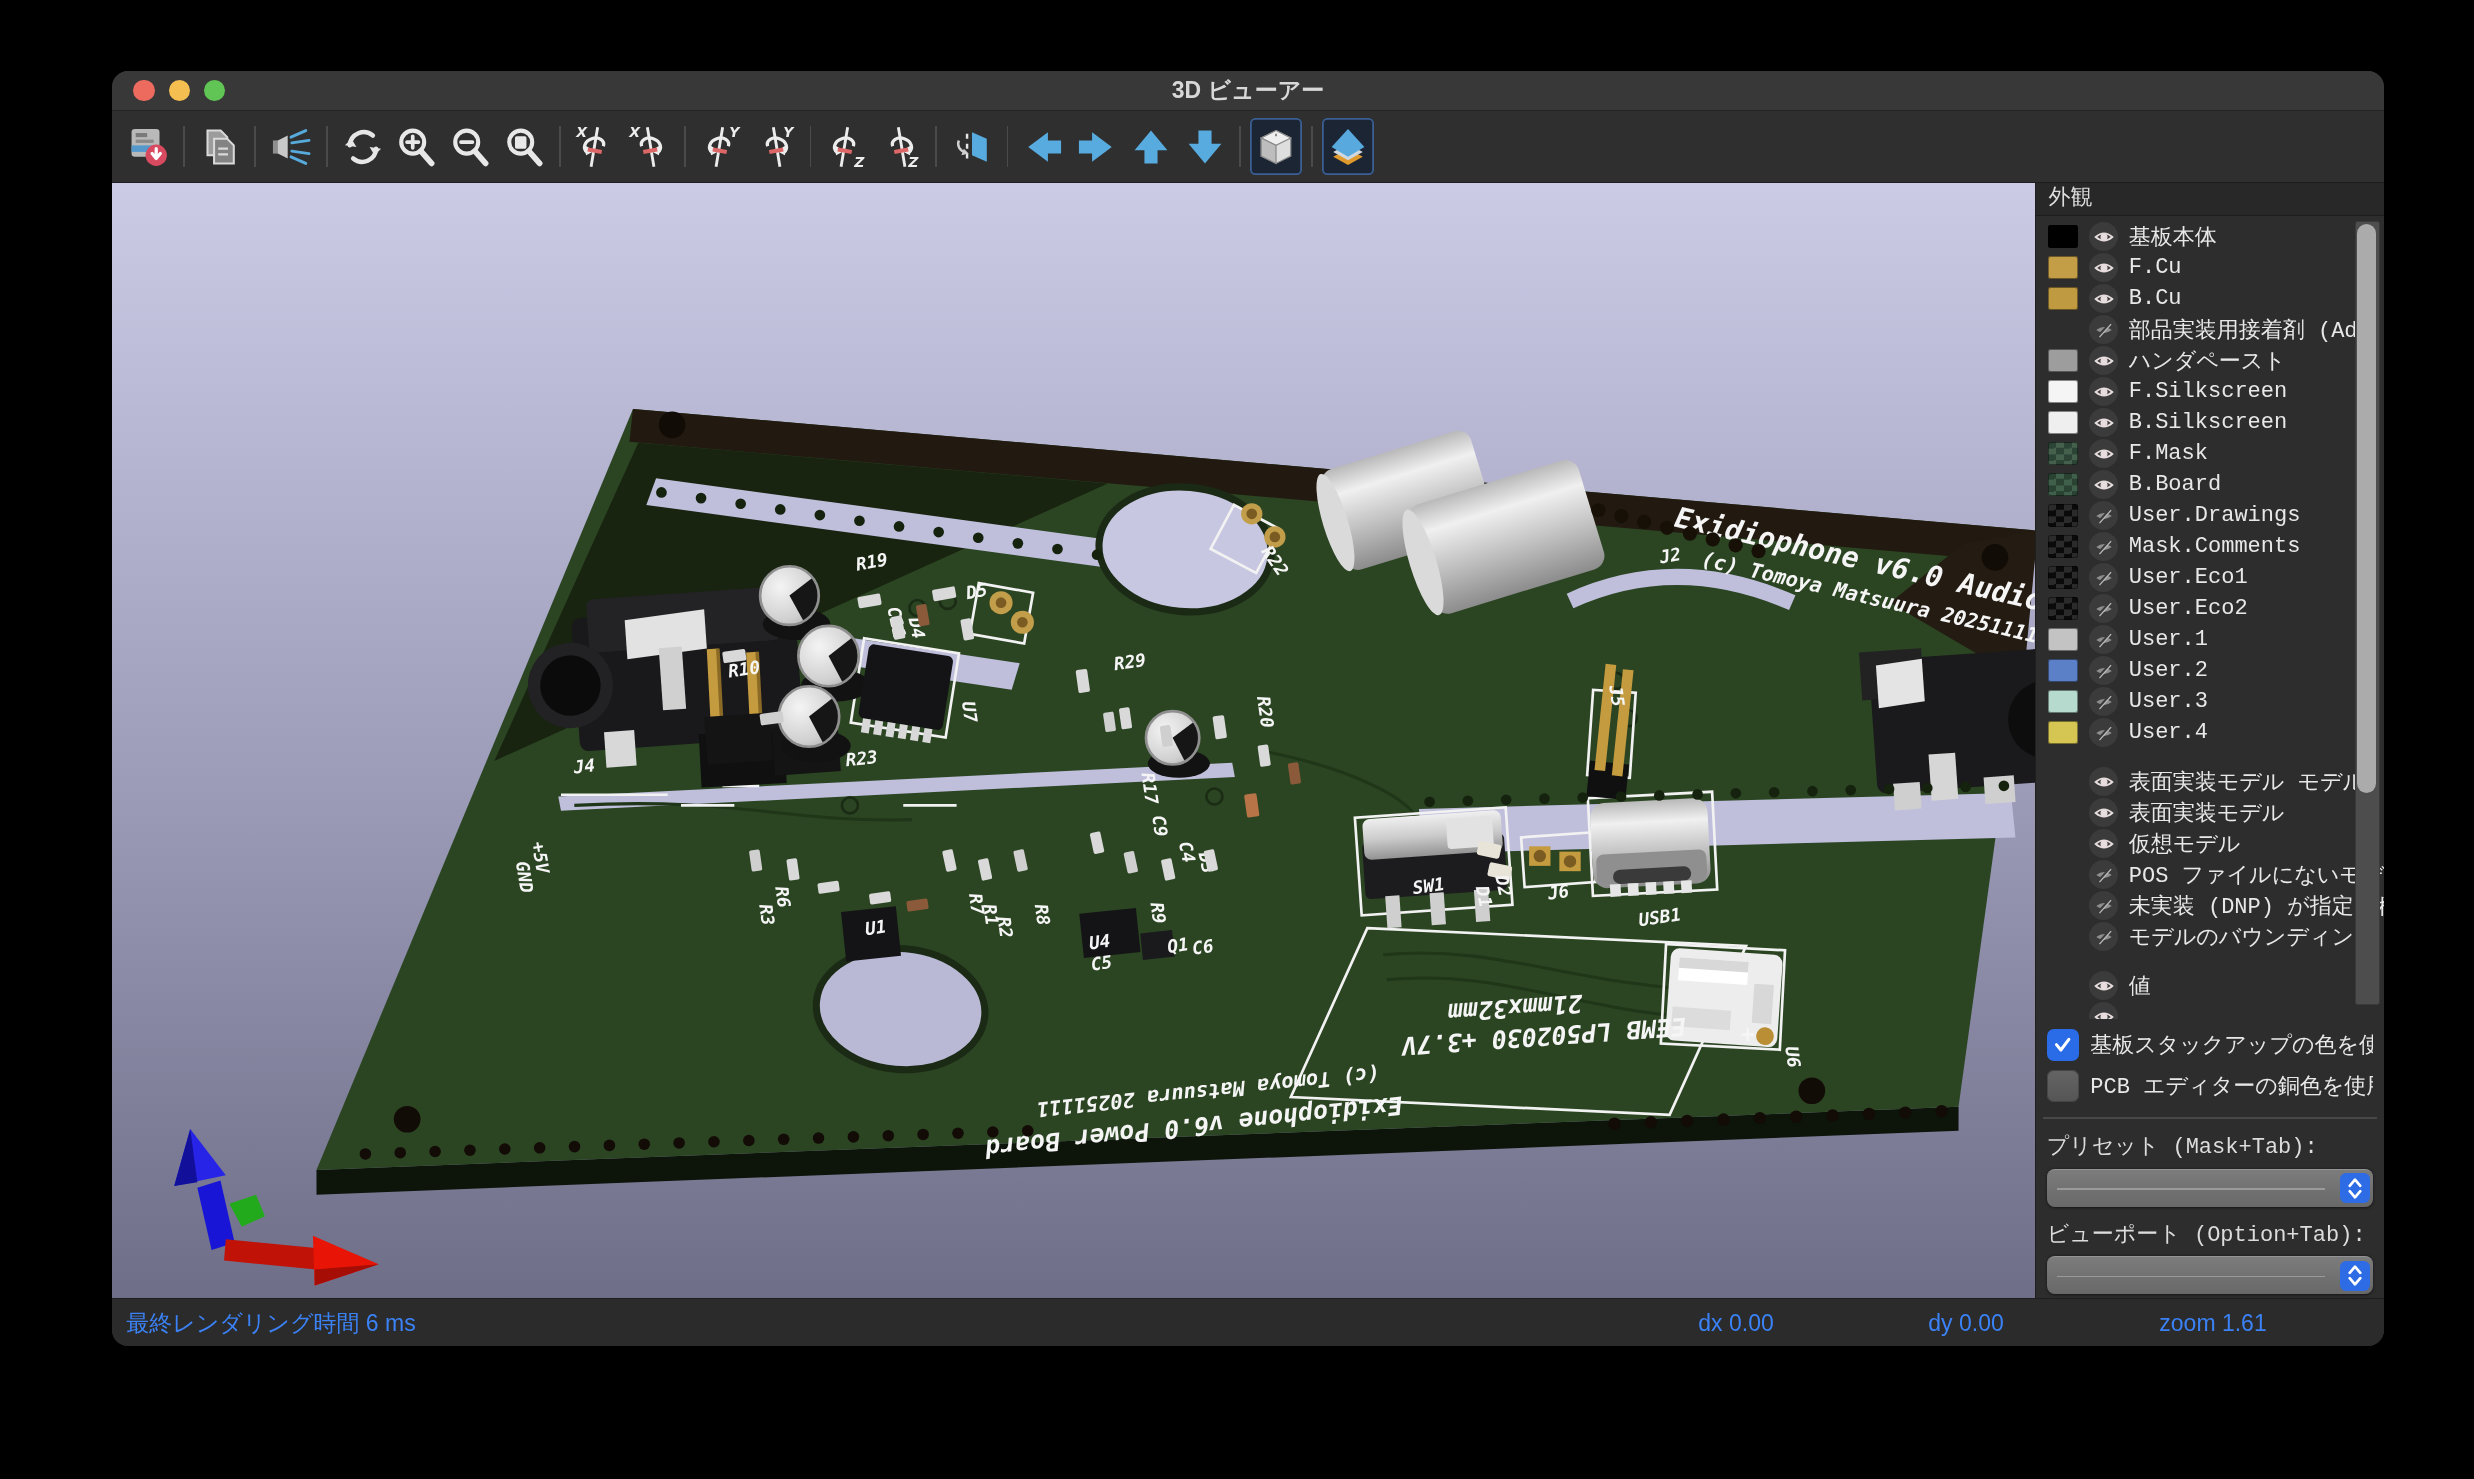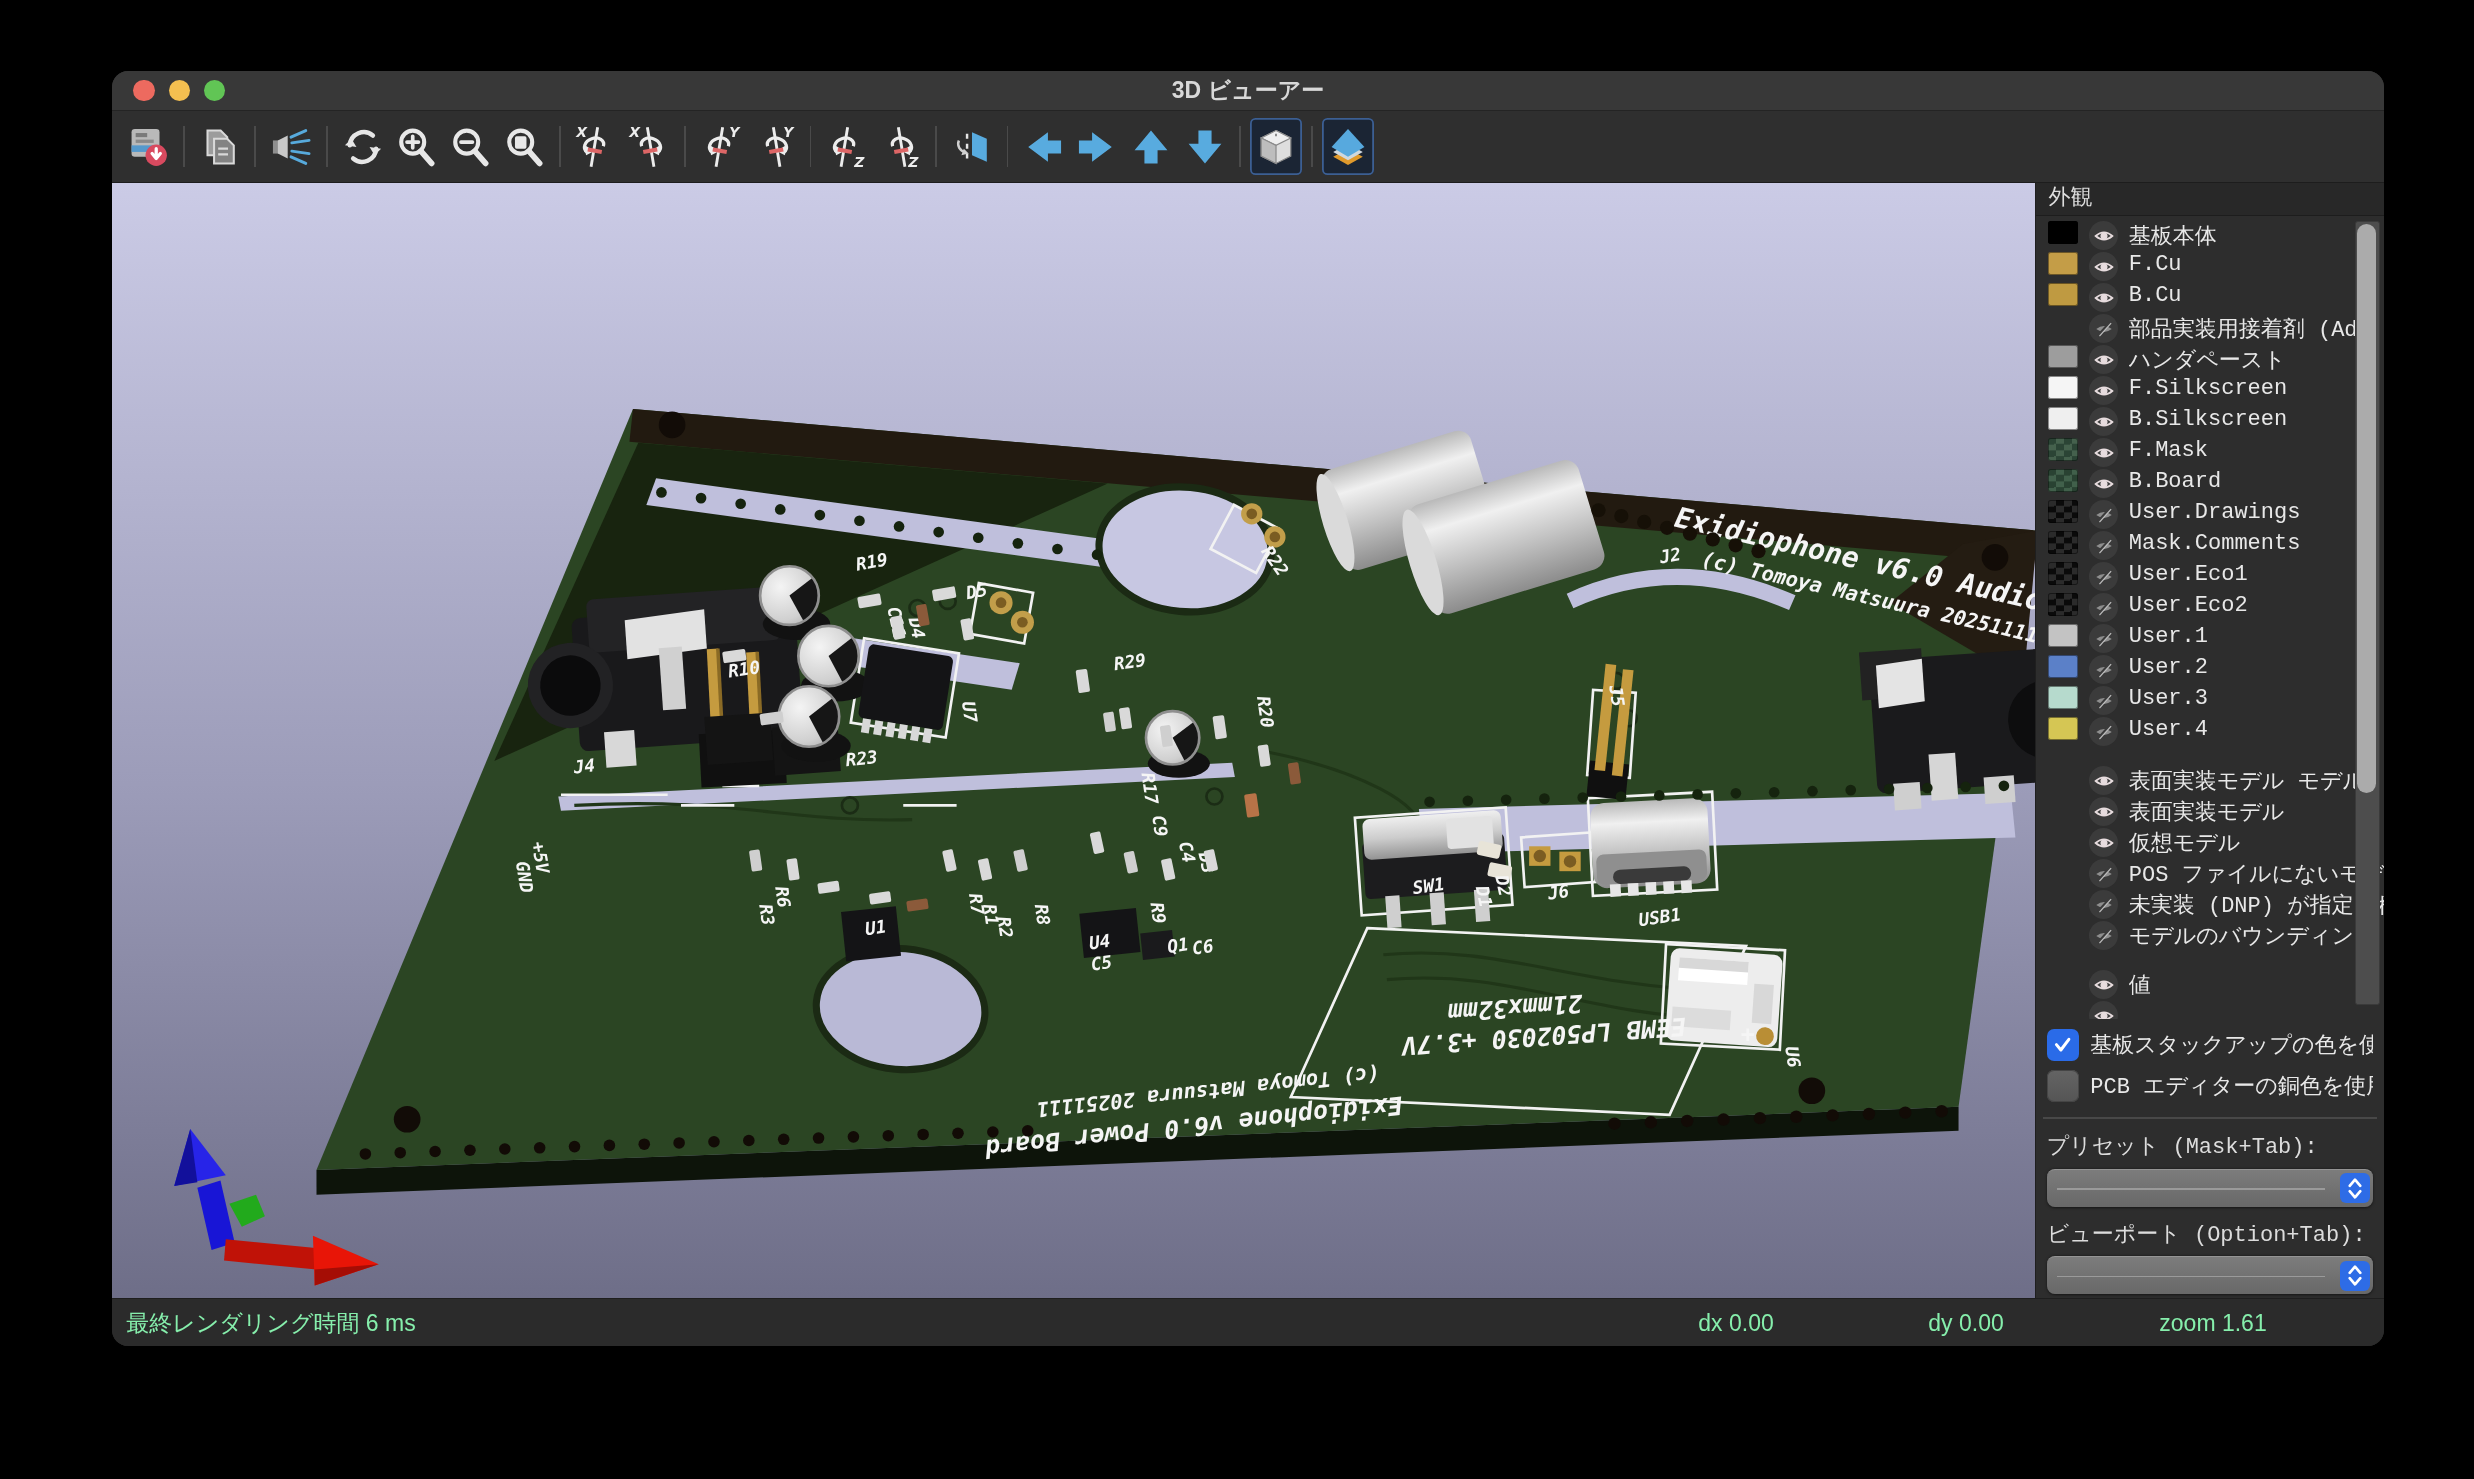--- a/index.html
+++ b/index.html
@@ -26,21 +26,21 @@
   
   #viewport{position:absolute;left:0;top:112px;width:1923px;height:1115px;
             background:linear-gradient(#cbcbe6,#9b9bb8 55%,#6e6e88);}
   #scene{position:absolute;left:0;top:0;}
   
   #panel{position:absolute;left:1923px;top:112px;width:349px;height:1115px;background:#2d2d2d;
          border-left:1.8px solid #1f1f1f;box-sizing:border-box;font-family:Liberation Mono, monospace;}
   #pheader{height:32px;line-height:32px;padding-left:12.4px;background:#282828;border-bottom:0.9px solid #1d1d1d;
            color:#dddddd;font-size:22px;}
   #layerlist{position:relative;height:798px;overflow:hidden;padding-top:5.3px;}
-  .lrow{height:31px;display:flex;padding-left:12.4px;}
+  .lrow{height:31px;display:flex;align-items:center;padding-left:12.4px;}
   .swatch{width:30px;height:23px;border-radius:2.7px;margin-right:10.7px;flex:0 0 30px;border:none;padding:0;
           box-shadow:0 0 0 0.9px rgba(0,0,0,.45) inset;}
   .swatch.empty{background:transparent;box-shadow:none;}
   .eye{width:29px;height:29px;border-radius:50%;background:#3b3b3b;border:none;margin-right:10.7px;
        display:flex;align-items:center;justify-content:center;padding:0;flex:0 0 29px;}
   .eye svg{width:22px;height:22px;}
   .lbl{font-size:22px;color:#e8e8e8;white-space:nowrap;overflow:hidden;flex:1;}
   .gap{height:18px;}
   #sbtrack{position:absolute;right:4.4px;top:5.3px;width:23px;height:782px;background:#4d4d4d;
            border:0.9px solid #3a3a3a;border-radius:2.7px;}
@@ -56,21 +56,21 @@
   .combolabel{font-size:22px;color:#dcdcdc;margin:12.4px 0 7.1px 10.7px;}
   .combo{height:37px;margin:0 10.7px;position:relative;border-radius:8px;
          background:linear-gradient(#7c7c7c,#686868);border-top:0.9px solid #949494;
          box-shadow:0 0.9px 2.7px rgba(0,0,0,.55);}
   .combo::before{content:'';position:absolute;left:10.7px;right:48px;top:50%;height:1.8px;background:#9a9a9a;}
   .stepper{position:absolute;right:3.6px;top:3.6px;width:30px;height:30px;background:#2e6ce6;border-radius:6.2px;
            border:none;display:flex;align-items:center;justify-content:center;padding:0;}
   
   #statusbar{position:absolute;left:0;top:1227px;width:100%;height:48px;background:#2b2b2b;
              border-top:1.8px solid #1e1e1e;}
-  .st{position:absolute;top:0;height:48px;line-height:48px;font-size:23px;color:#86efac;white-space:nowrap;}
+  .st{position:absolute;top:0;height:48px;line-height:48px;font-size:23px;color:#3b82f6;white-space:nowrap;}
   #st-render{left:14.2px;}
   #st-dx{left:1624px;transform:translateX(-50%);}
   #st-dy{left:1854px;transform:translateX(-50%);}
   #st-zoom{left:2101px;transform:translateX(-50%);}
   
   .silk{font-family:"DejaVu Sans Mono","Liberation Mono",monospace;font-style:italic;font-weight:bold;fill:#f5f5f5;}
   .t32{font-size:32px;} .t23{font-size:23px;} .t26{font-size:26px;} .t28{font-size:28px;} .tref{font-size:20px;}
 </style>
 </head>
 <body>

